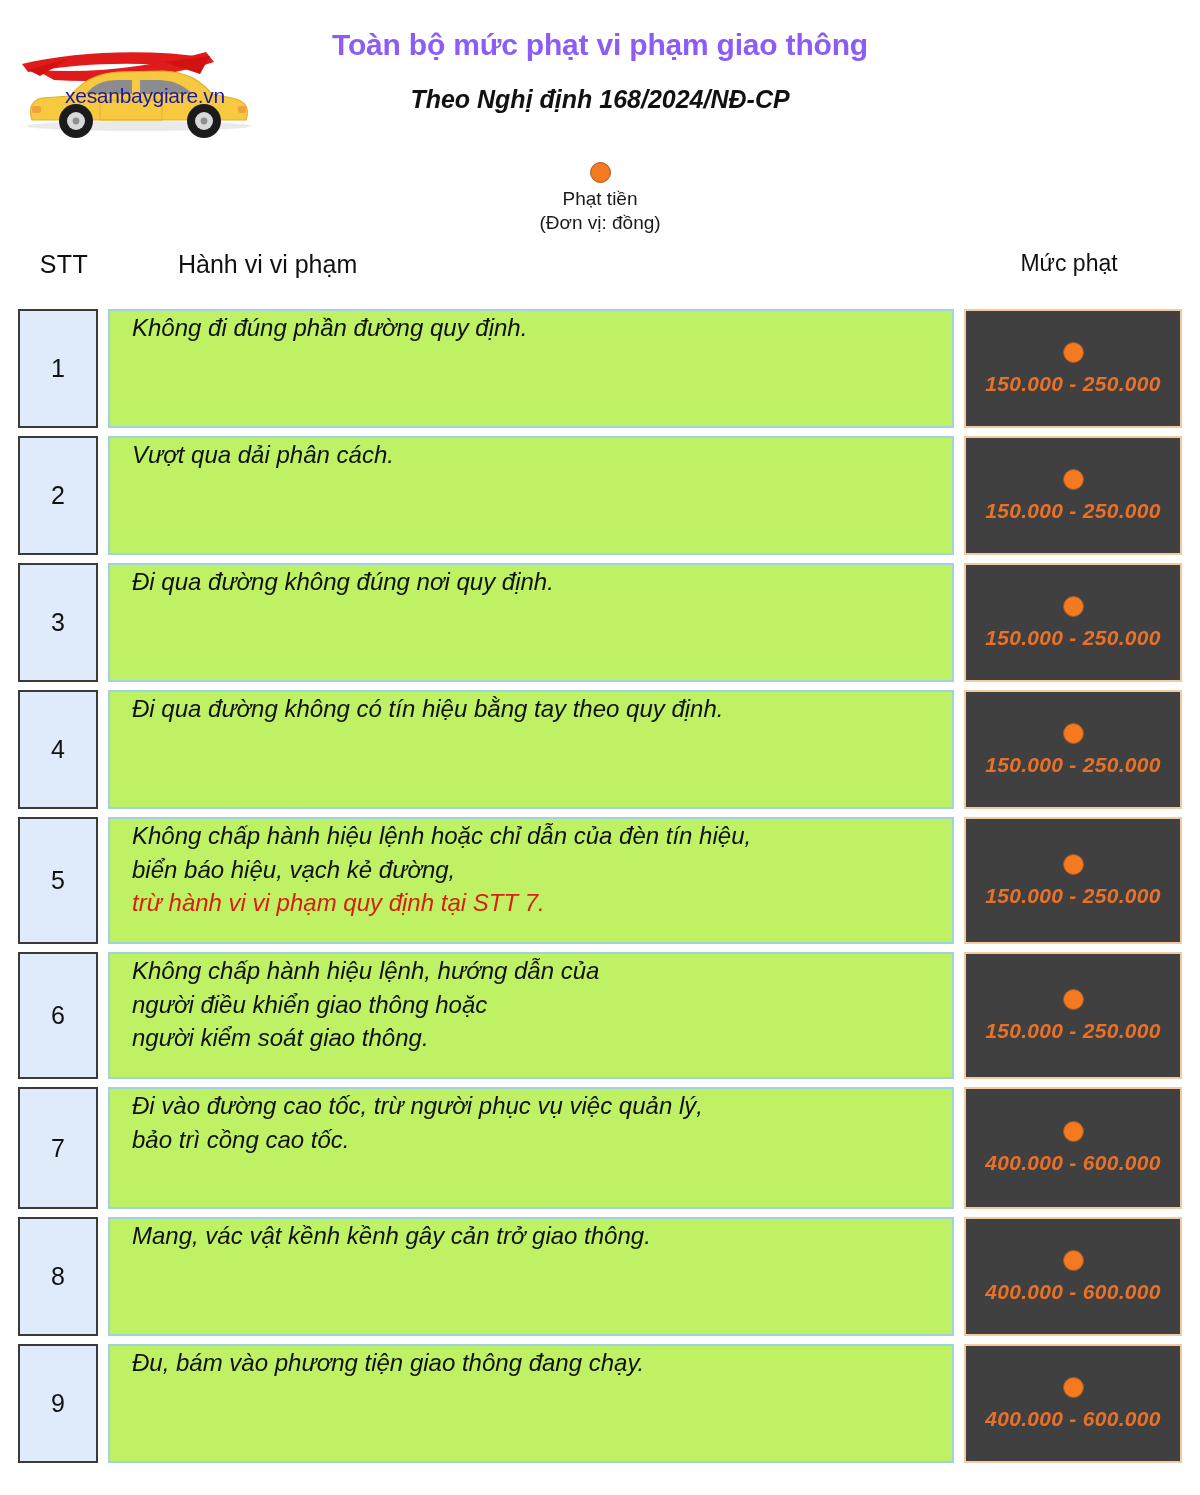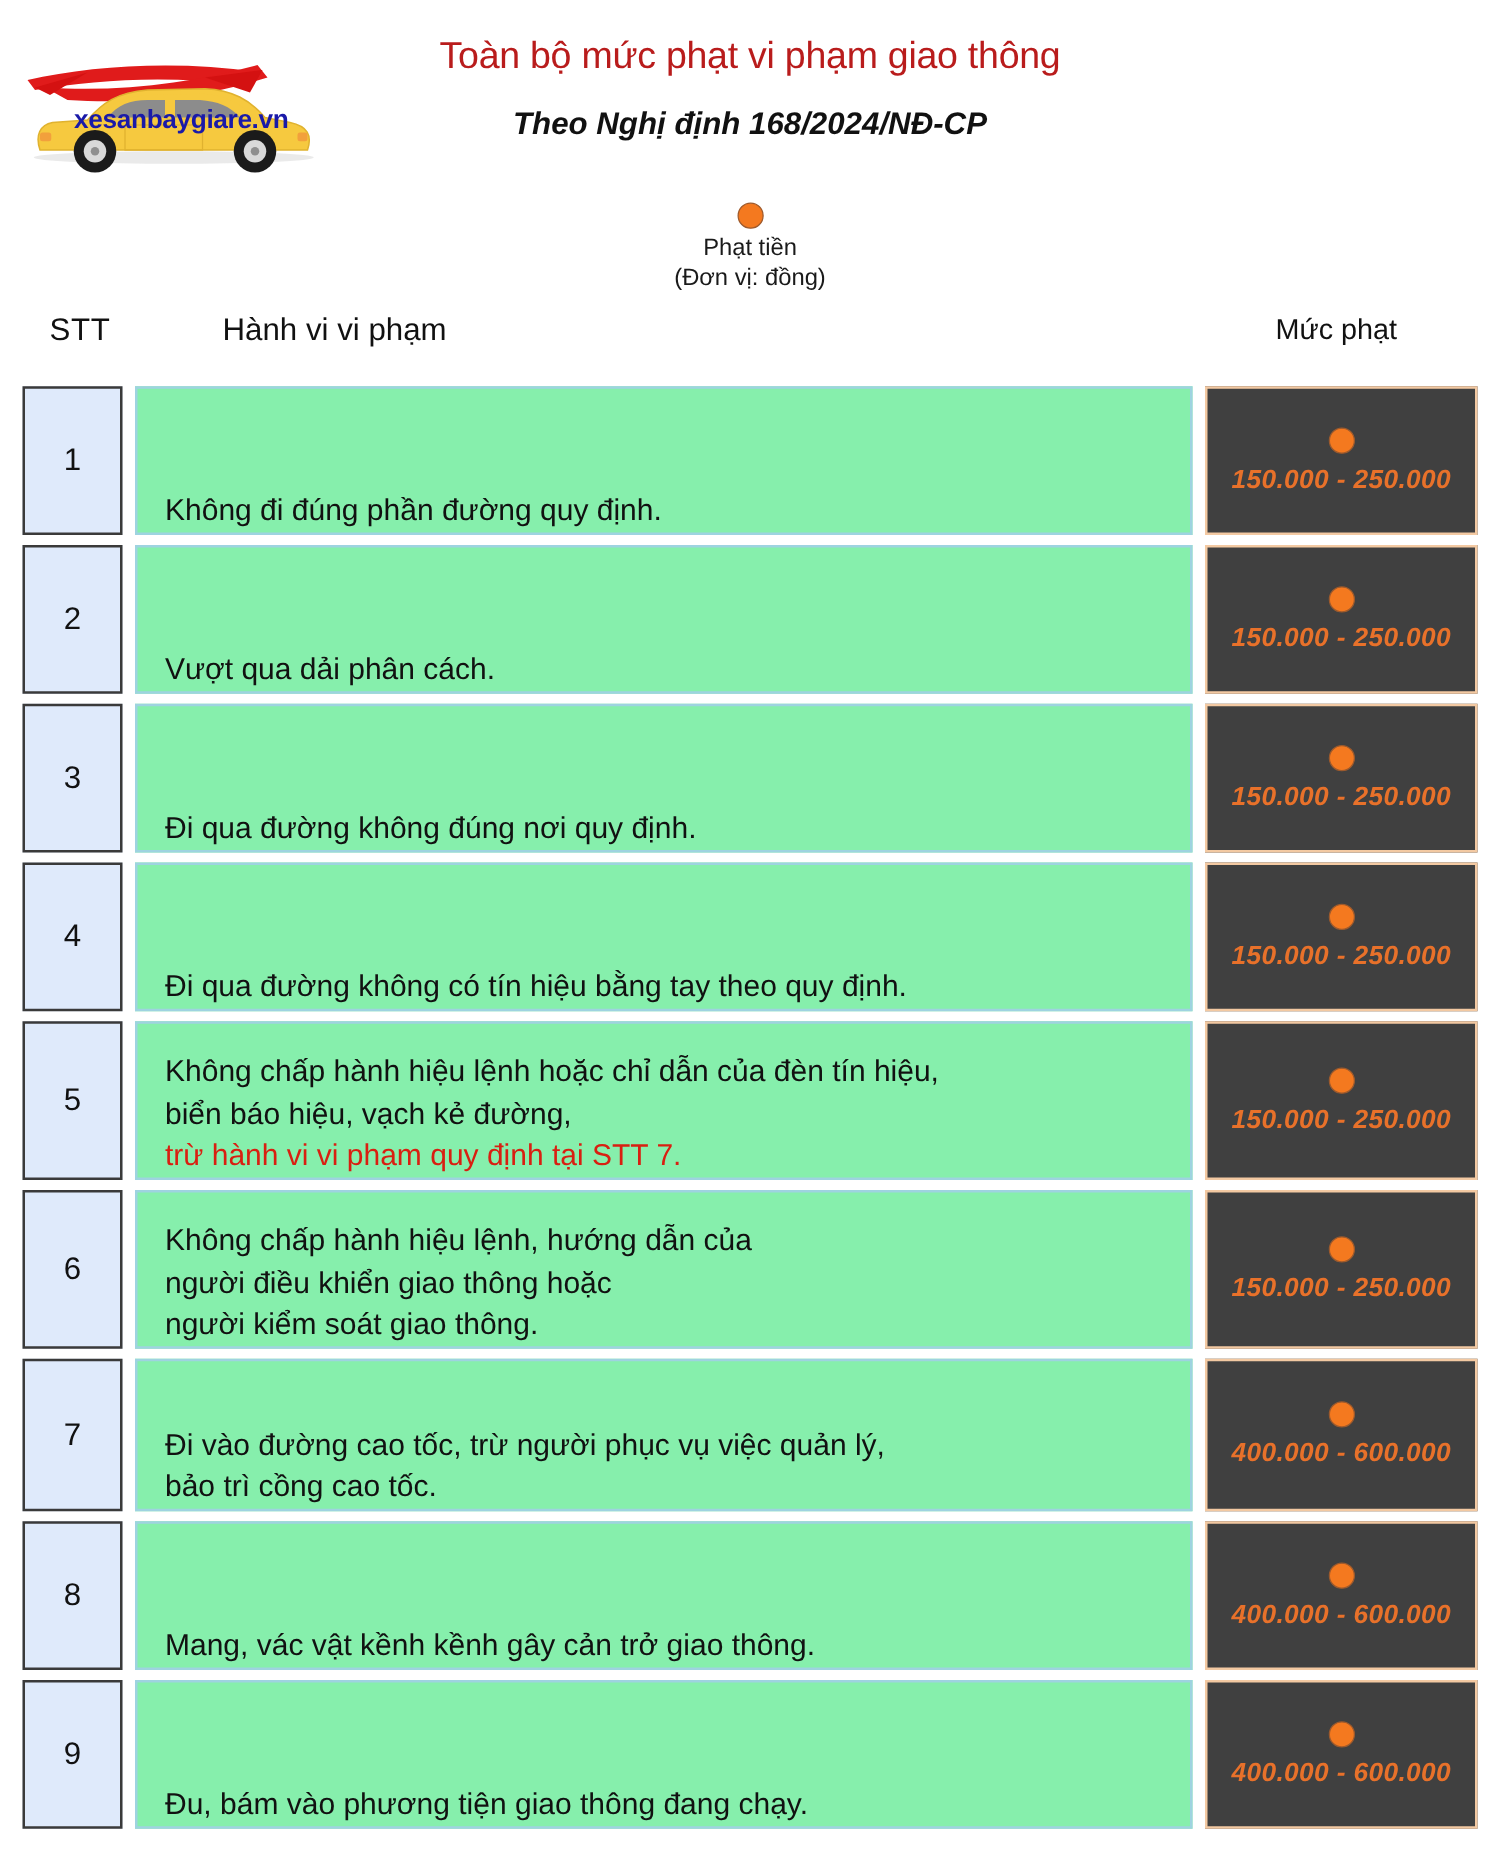--- a/index.html
+++ b/index.html
@@ -34,22 +34,22 @@
 
   .title-block {
     position: absolute;
     left: 240px;
     top: 26px;
     width: 720px;
     text-align: center;
   }
   .title-line {
     font-size: 30px;
-    font-weight: normal;
-    color: #b91c1c;
+    font-weight: bold;
+    color: #8b5cf6;
     line-height: 1.25;
     letter-spacing: -0.2px;
   }
   .subtitle {
     margin-top: 21px;
     font-size: 25px;
     font-weight: bold;
     font-style: italic;
     color: #111111;
     letter-spacing: 0px;
@@ -139,27 +139,28 @@
     font-size: 25px;
     color: #111;
   }
 
   .cell-behavior {
     position: absolute;
     left: 108px;
     top: 4px;
     bottom: 4px;
     right: 246px;
-    background: #86efac;
+    background: #bef264;
     border: 2px solid #9ed3e0;
     box-sizing: border-box;
     display: flex;
-    align-items: flex-end;
+    align-items: flex-start;
     padding-left: 22px;
     padding-right: 14px;
+    font-style: italic;
   }
   .behavior-text {
     font-size: 24px;
     color: #111;
     line-height: 1.40;
   }
   .behavior-text .redline {
     color: #d91f11;
   }
 
@@ -226,21 +227,21 @@
 
         <circle cx="62" cy="99" r="17" fill="#1b1b1b"></circle>
         <circle cx="62" cy="99" r="9" fill="#d9d9d9"></circle>
         <circle cx="62" cy="99" r="3.4" fill="#8f8f8f"></circle>
         <circle cx="190" cy="99" r="17" fill="#1b1b1b"></circle>
         <circle cx="190" cy="99" r="9" fill="#d9d9d9"></circle>
         <circle cx="190" cy="99" r="3.4" fill="#8f8f8f"></circle>
       </g>
     </svg>
     <div style="position:absolute;left:18px;top:62px;width:226px;text-align:center;
-                font-size:21px;font-weight:bold;color:#1A1AA8;letter-spacing:-0.3px;">xesanbaygiare.vn</div>
+                font-size:21px;font-weight:normal;color:#1A1AA8;letter-spacing:-0.3px;">xesanbaygiare.vn</div>
   </div>
 
   <div class="title-block">
     <div class="title-line">Toàn bộ mức phạt vi phạm giao thông</div>
     <div class="subtitle">Theo Nghị định 168/2024/NĐ-CP</div>
   </div>
 
   <div class="legend">
     <span class="legend-dot"></span>
     <div class="legend-text">Phạt tiền</div>

